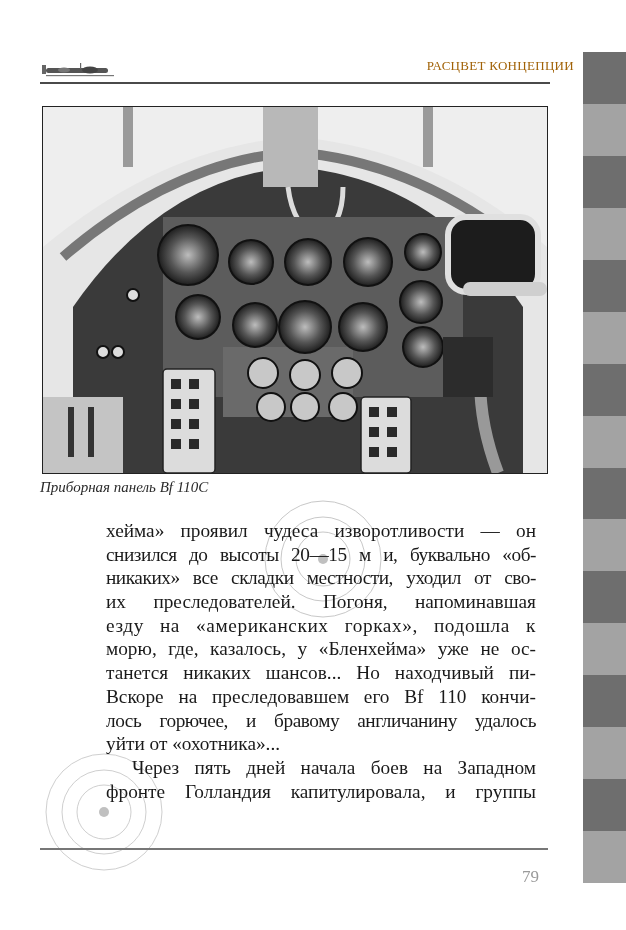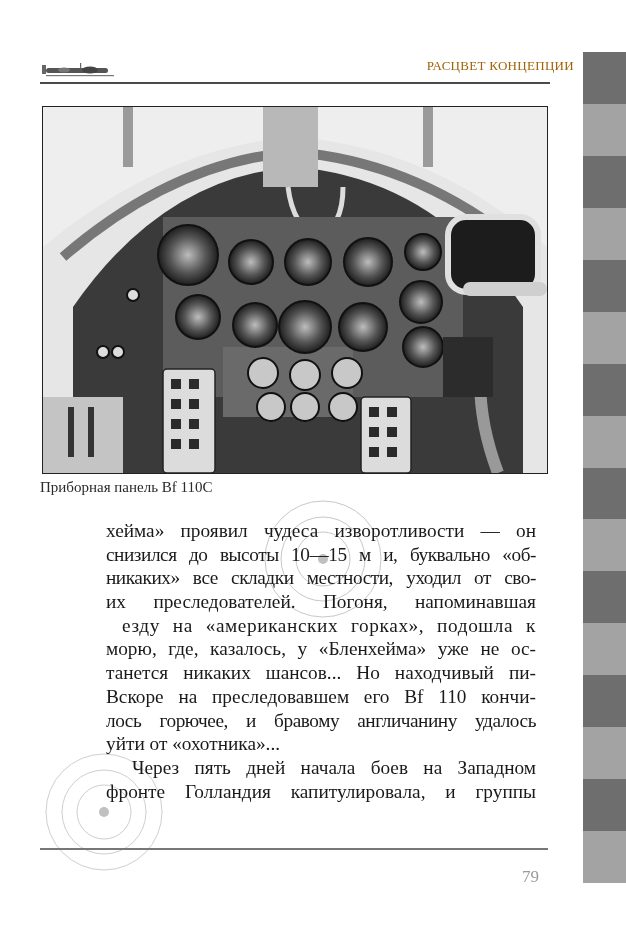--- a/index.html
+++ b/index.html
@@ -22,32 +22,32 @@
     .thumb-band { flex: 1; }
     .thumb-band.dark { background: #6e6e6e; }
     .thumb-band.light { background: #a3a3a3; }
     
     .photo {
       left: 42px; top: 106px; width: 504px; height: 366px; border: 1.5px solid #222;
       background: #d8d8d8; overflow: hidden;
     }
     .photo svg { width: 100%; height: 100%; display: block; }
     .caption {
-      left: 40px; top: 479px; font-size: 15px; color: #2a2a2a; white-space: nowrap;
+      left: 40px; top: 479px; font-style: italic; font-size: 15px; color: #2a2a2a; white-space: nowrap;
     }
     
     .body-text {
       left: 106px; top: 519px; width: 430px; font-size: 19.3px; line-height: 23.7px;
       color: #1a1a1a;
     }
     .line { display: block; text-align: justify; text-align-last: justify; white-space: nowrap; height: 23.7px; }
     .line.last { text-align-last: left; }
     .line.indent { padding-left: 26px; }
     .line.tight { letter-spacing: -0.45px; word-spacing: -1px; }
-    .line.loose { letter-spacing: 0.6px; margin-left: 16px; }
+    .line.loose { letter-spacing: 0.6px; }
     .page-number { left: 522px; top: 867px; font-size: 17px; color: #9a9a9a; }
     .target { pointer-events: none; }
   </style>
 </head>
 <body>
 
 <svg class="abs plane" viewBox="0 0 74 16">
   <rect x="6" y="6" width="62" height="5" rx="2.5" fill="#555"></rect>
   <rect x="2" y="3" width="4" height="9" fill="#666"></rect>
   <rect x="40" y="1" width="1.2" height="6" fill="#666"></rect>
@@ -165,21 +165,21 @@
 </svg>
 <svg class="abs target" style="left:44px; top:752px; width:120px; height:120px;" viewBox="0 0 120 120">
   <circle cx="60" cy="60" r="58" fill="none" stroke="#cfcfcf" stroke-width="1"></circle>
   <circle cx="60" cy="60" r="42" fill="none" stroke="#cfcfcf" stroke-width="1"></circle>
   <circle cx="60" cy="60" r="27" fill="none" stroke="#cfcfcf" stroke-width="1"></circle>
   <circle cx="60" cy="60" r="5" fill="#c0c0c0"></circle>
 </svg>
 
 <div class="abs body-text">
   <span class="line">хейма» проявил чудеса изворотливости — он</span>
-  <span class="line tight">снизился до высоты 10—15 м и, буквально «об-</span>
+  <span class="line tight">снизился до высоты 20—15 м и, буквально «об-</span>
   <span class="line tight">никаких» все складки местности, уходил от сво-</span>
   <span class="line">их преследователей. Погоня, напоминавшая</span>
   <span class="line loose">езду на «американских горках», подошла к</span>
   <span class="line">морю, где, казалось, у «Бленхейма» уже не ос-</span>
   <span class="line">танется никаких шансов... Но находчивый пи-</span>
   <span class="line">Вскоре на преследовавшем его Bf 110 кончи-</span>
   <span class="line tight">лось горючее, и бравому англичанину удалось</span>
   <span class="line last">уйти от «охотника»...</span>
   <span class="line indent">Через пять дней начала боев на Западном</span>
   <span class="line">фронте Голландия капитулировала, и группы</span>

